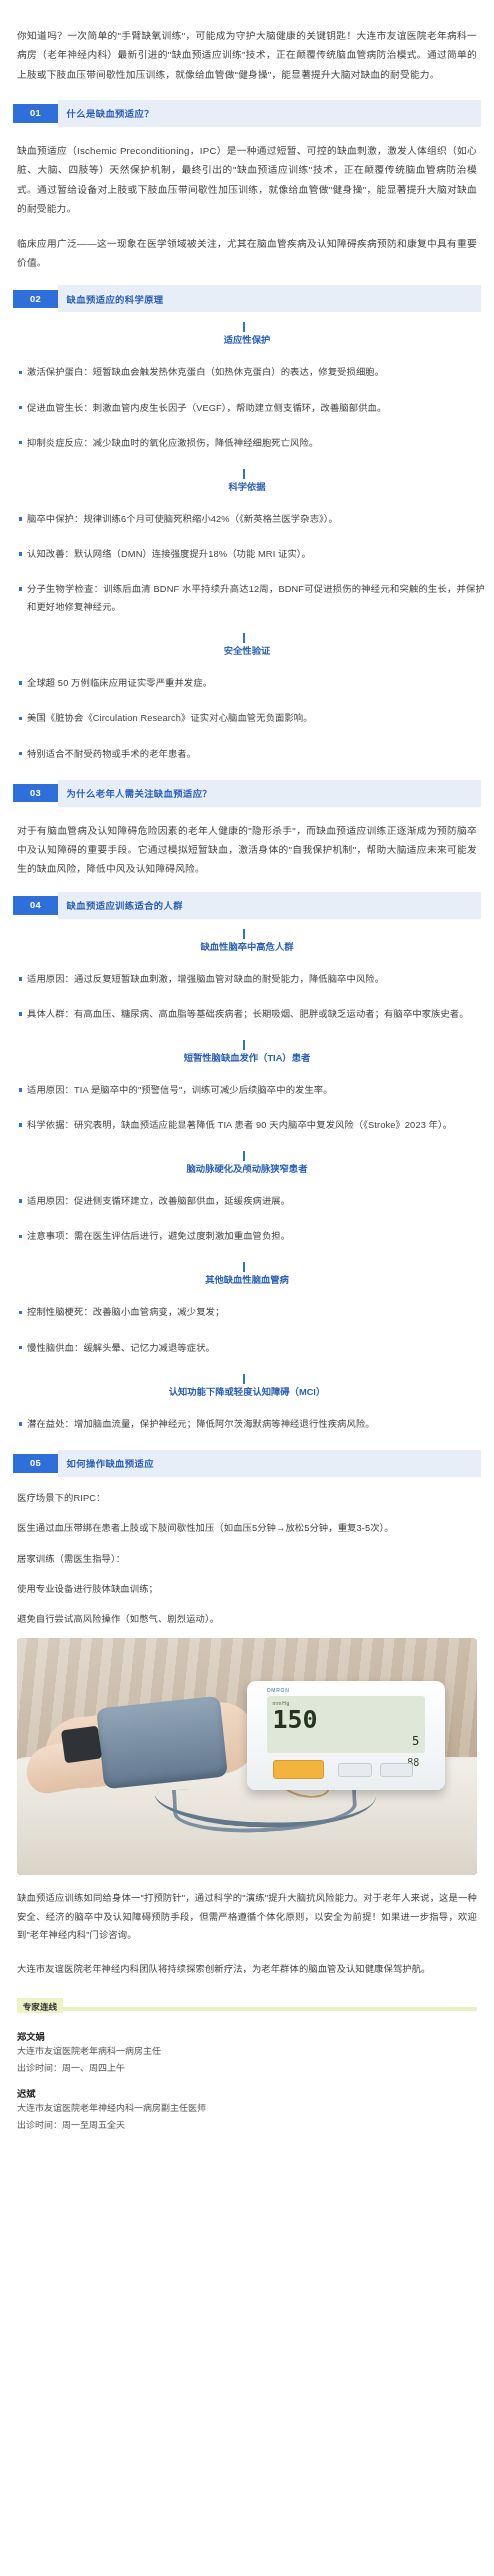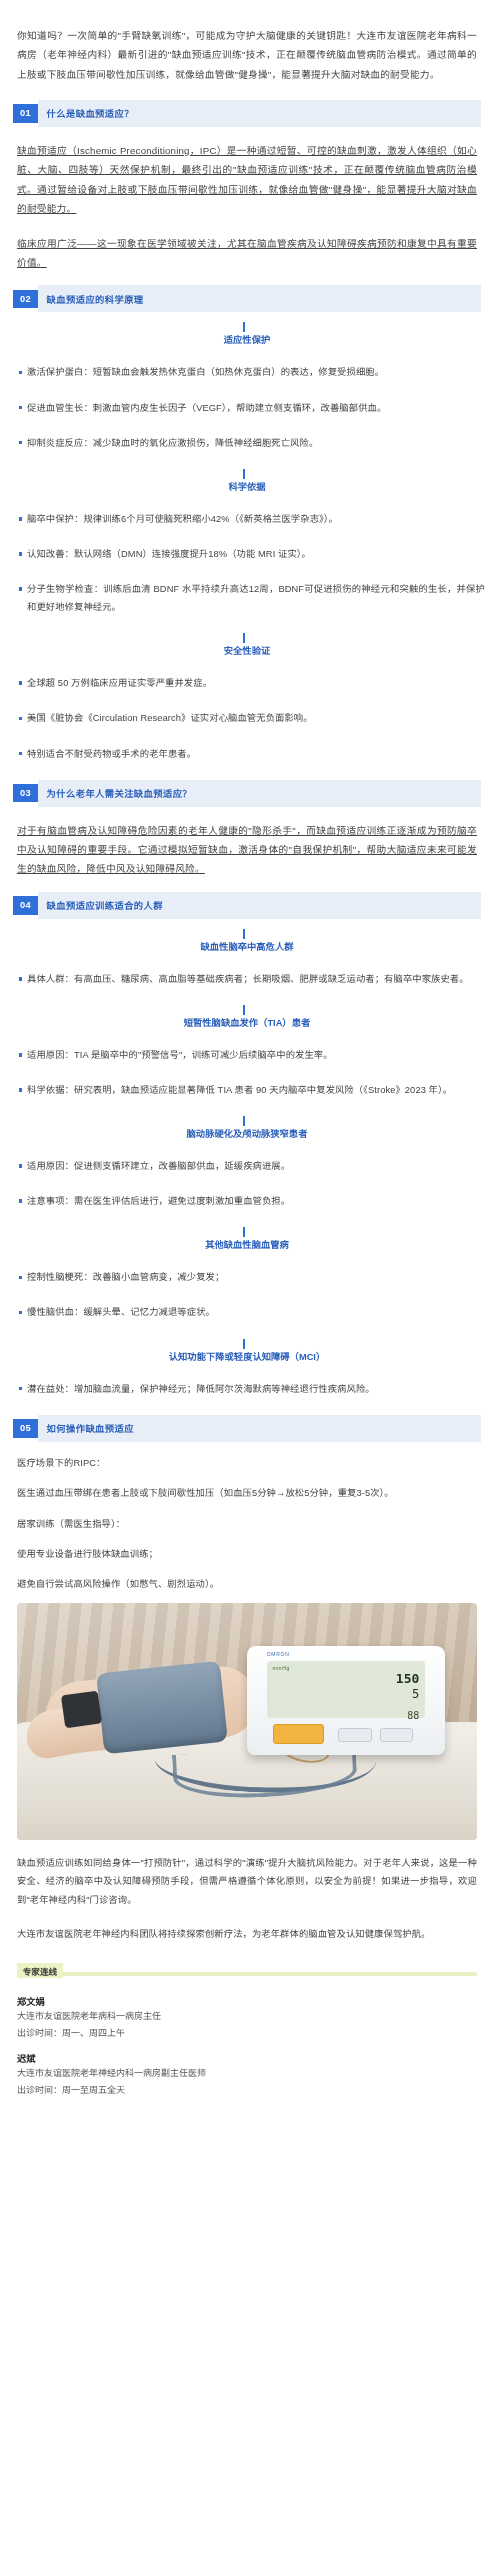--- a/index.html
+++ b/index.html
@@ -26,21 +26,21 @@
     letter-spacing: 0.2px;
   }
   
   .sec-head {
     display: flex;
     align-items: center;
     margin: 11.5px 13px 4.3px 13px;
     position: relative;
   }
   .sec-num {
-    width: 25px;
+    width: 45px;
     height: 18.7px;
     background: #2e6fd9;
     color: #fff;
     font-size: 9.3px;
     font-weight: bold;
     display: flex;
     align-items: center;
     justify-content: center;
     flex: 0 0 auto;
     letter-spacing: 0.4px;
@@ -57,21 +57,20 @@
     padding-left: 8.6px;
     letter-spacing: 0.4px;
   }
   .body-text {
     font-size: 9.7px;
     line-height: 2.0;
     color: #444;
     padding: 4.3px 17px 1.4px 17px;
     text-align: justify;
     letter-spacing: 0.2px;
-    text-decoration: underline;
   }
   
   .sub-head {
     display: flex;
     align-items: center;
     margin: 10px 17px 2.9px 17px;
     font-size: 9.3px;
     font-weight: bold;
     color: #2a5fba;
     flex-direction: column;
@@ -194,25 +193,24 @@
     width: 80%; height: 52%;
     background: #dfe8d8;
     border-radius: 3.6px;
     padding: 3.6px 5.7px;
   }
   .m-top {
     font-size: 5px; color: #4a6a3a; letter-spacing: 0.7px;
   }
   .m-big {
     font-family: "DejaVu Sans Mono", monospace;
-    font-size: 13px;
+    font-size: 25px;
     font-weight: bold;
     color: #26331f;
     line-height: 1;
-    text-align: right;
     margin-top: 1.4px;
   }
   .m-mid {
     font-family: "DejaVu Sans Mono", monospace;
     font-size: 12.2px;
     color: #26331f;
     text-align: right;
     line-height: 1;
     margin-top: 2.9px;
   }
@@ -362,20 +360,21 @@
   <div class="sec-head">
     <div class="sec-num">04</div>
     <div class="sec-title">缺血预适应训练适合的人群</div>
   </div>
 
   <div class="sub-head">
     <span class="bar"></span>
     <span>缺血性脑卒中高危人群</span>
   </div>
   <ul class="blist">
+    <li>适用原因：通过反复短暂缺血刺激，增强脑血管对缺血的耐受能力，降低脑卒中风险。</li>
     <li>具体人群：有高血压、糖尿病、高血脂等基础疾病者；长期吸烟、肥胖或缺乏运动者；有脑卒中家族史者。</li>
   </ul>
 
   <div class="sub-head">
     <span class="bar"></span>
     <span>短暂性脑缺血发作（TIA）患者</span>
   </div>
   <ul class="blist">
     <li>适用原因：TIA 是脑卒中的"预警信号"，训练可减少后续脑卒中的发生率。</li>
     <li>科学依据：研究表明，缺血预适应能显著降低 TIA 患者 90 天内脑卒中复发风险（《Stroke》2023 年）。</li>

